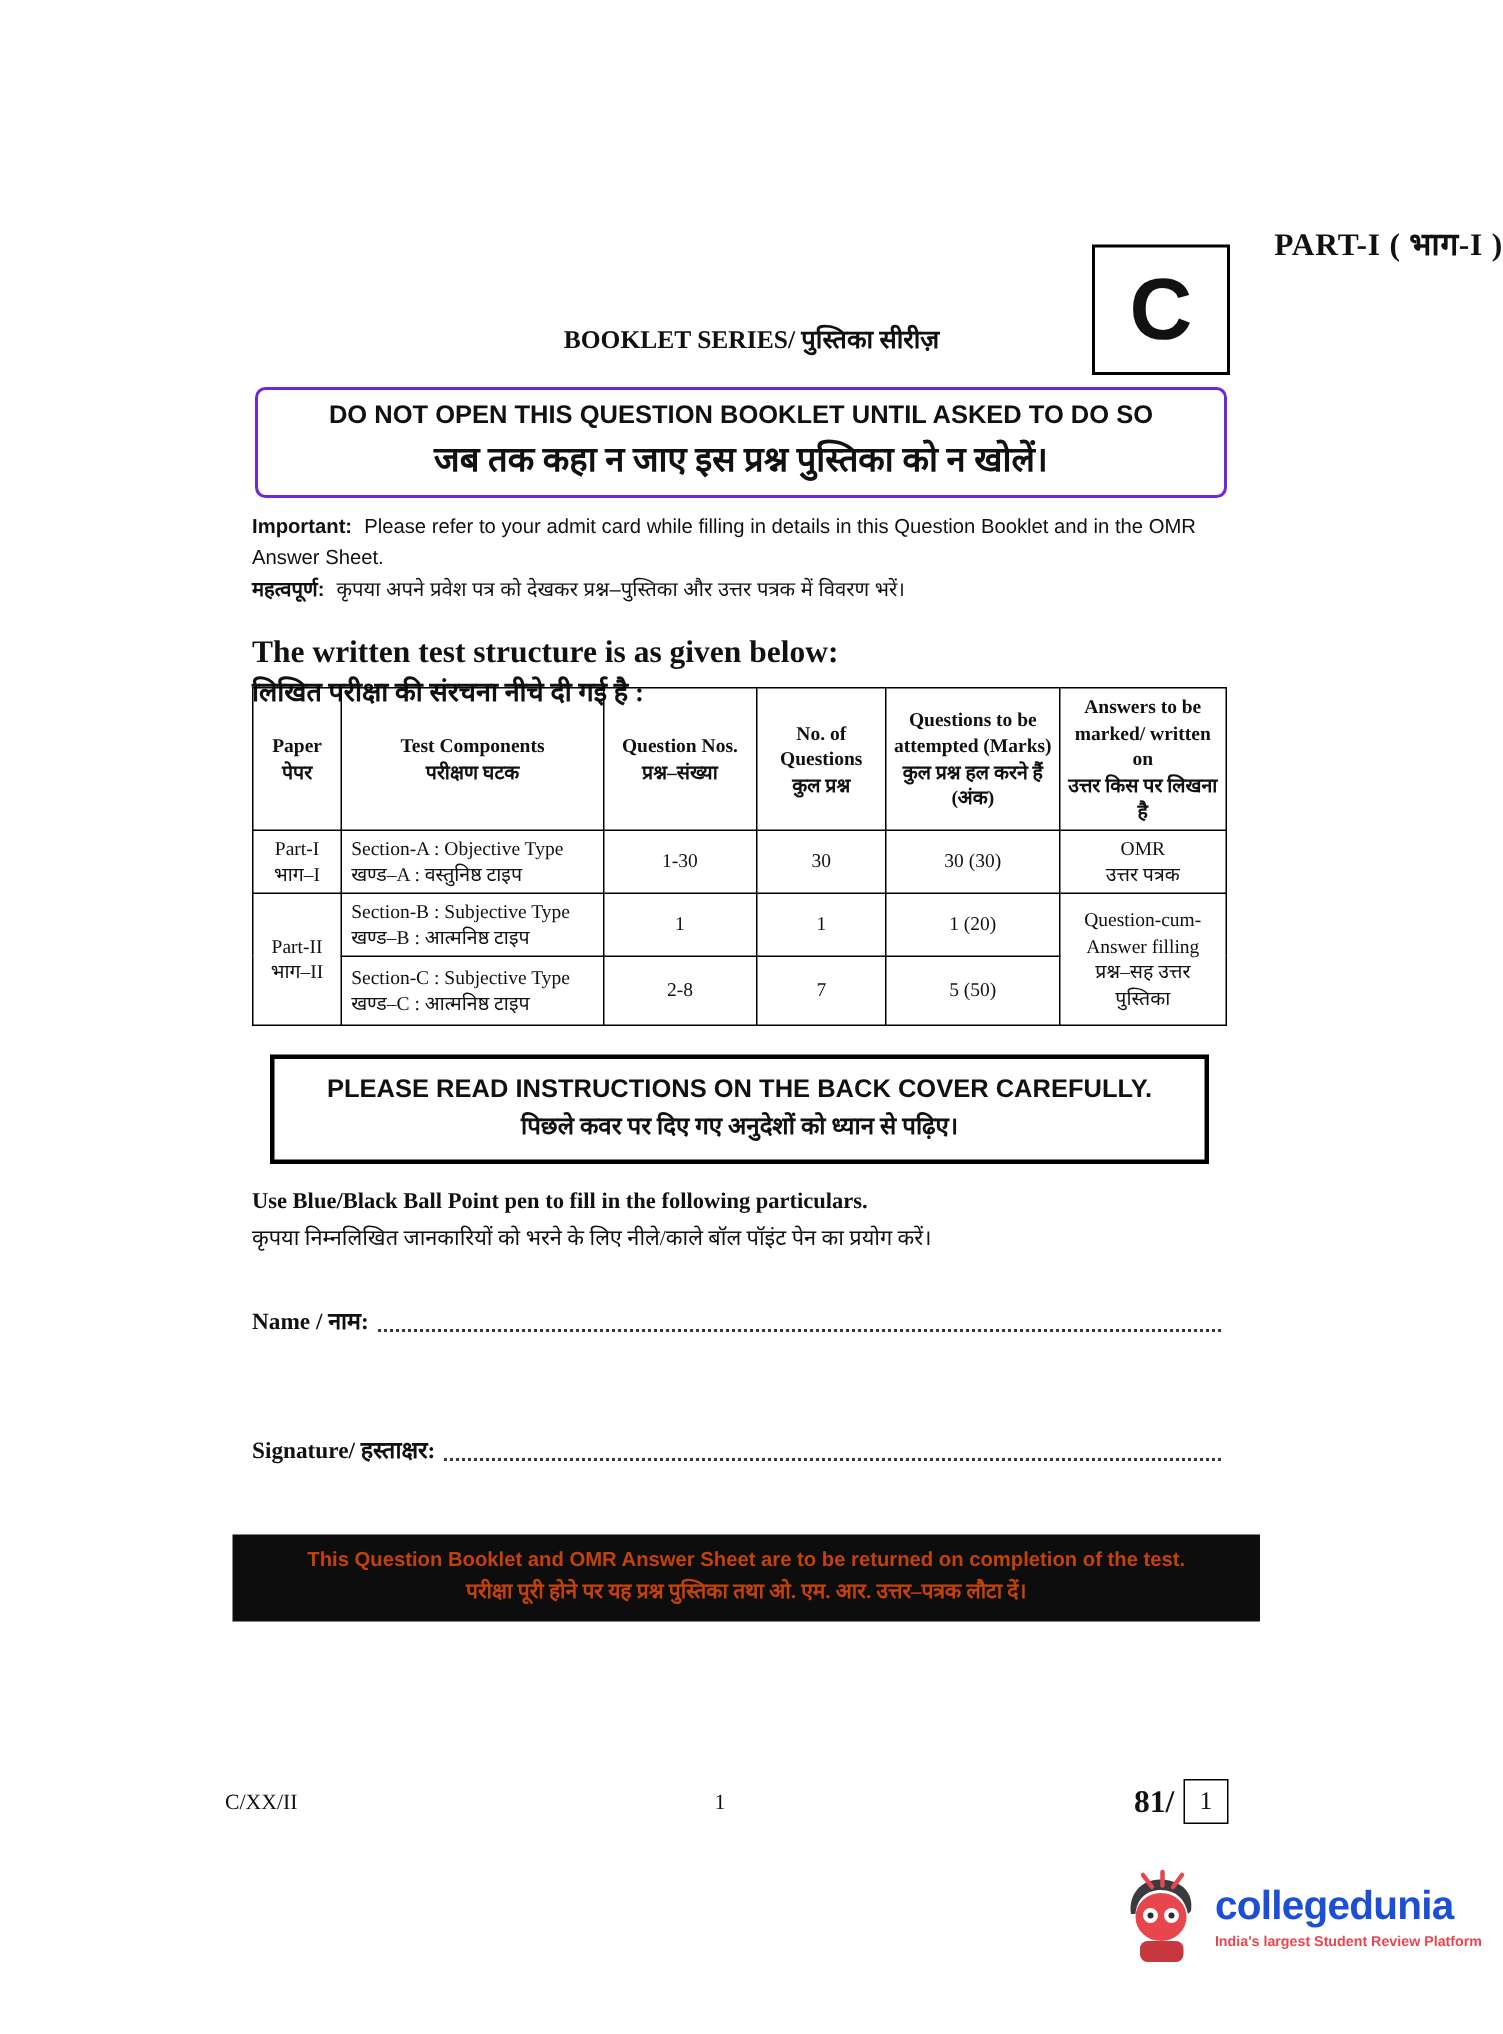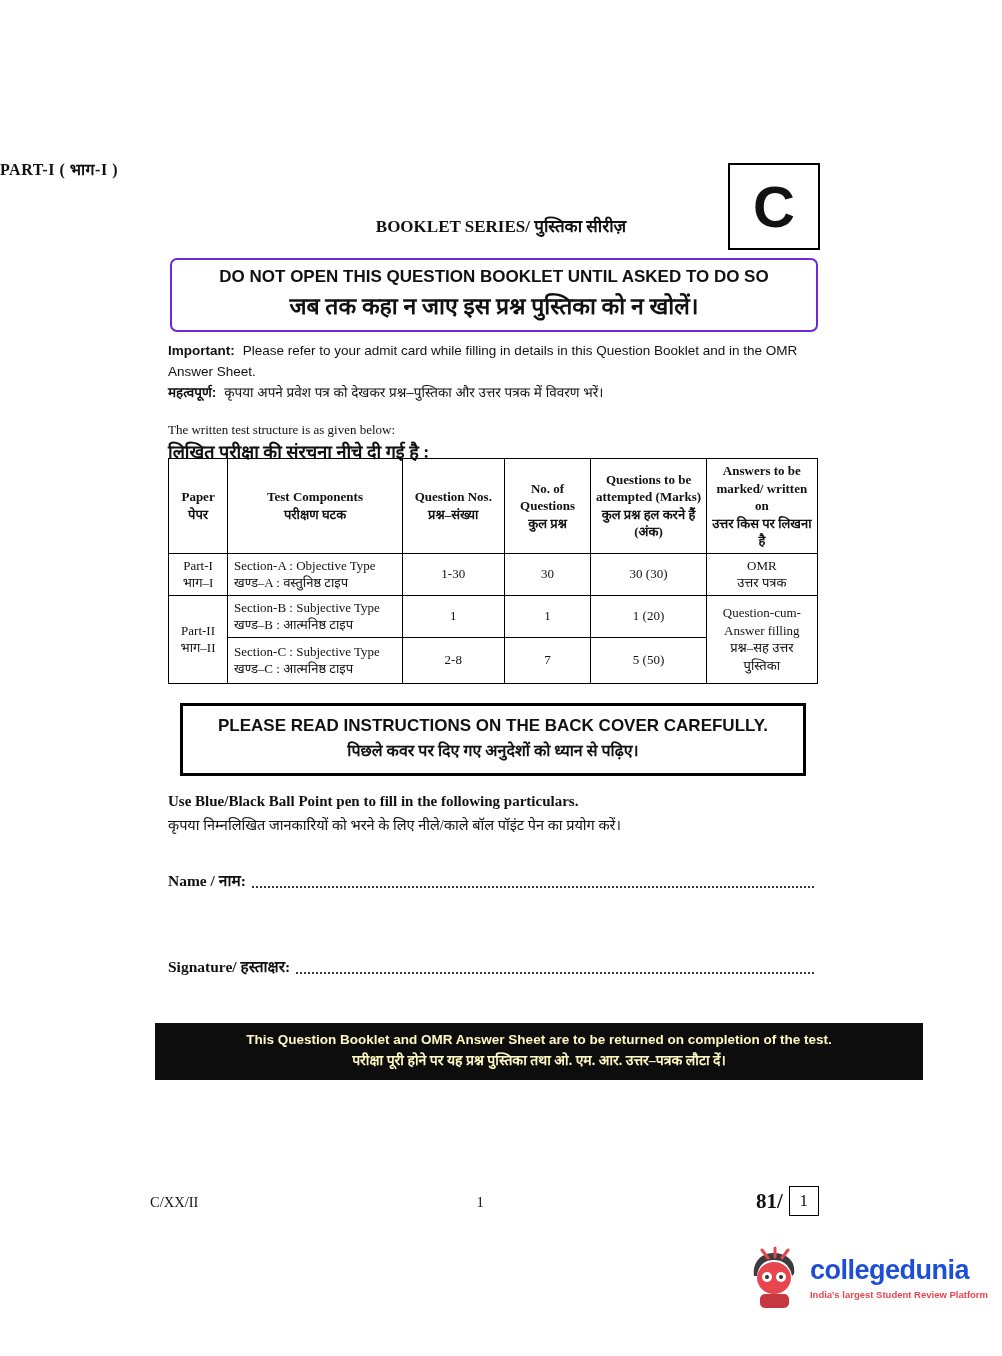--- a/index.html
+++ b/index.html
@@ -13,22 +13,22 @@
     width: 1002px;
     height: 1356px;
     margin: 0 auto;
     background: #fff;
     overflow: hidden;
   }
   .sans { font-family: "Liberation Sans", "DejaVu Sans", sans-serif; }
 
   
   .part-title {
-    position: absolute; top: 158px; left: 0; width: 100%;
-    text-align: left; font-weight: bold; font-size: 16px; letter-spacing: .5px;
+    position: absolute; top: 148px; left: 0; width: 100%;
+    text-align: right; font-weight: bold; font-size: 21px; letter-spacing: .5px;
   }
   .booklet-series {
     position: absolute; top: 214px; left: 0; width: 100%;
     text-align: center; font-weight: bold; font-size: 17px;
   }
   .series-box {
     position: absolute; top: 163px; left: 728px; width: 92px; height: 87px;
     border: 2px solid #000; display: flex; align-items: center; justify-content: center;
   }
   .series-box span {
@@ -48,21 +48,21 @@
   
   .important {
     position: absolute; top: 341px; left: 168px; width: 672px;
     font-size: 13.5px; line-height: 1.55;
     font-family: "Liberation Sans", "DejaVu Sans", sans-serif;
   }
   .important b { margin-right: 8px; }
 
   
   .structure-intro { position: absolute; top: 422px; left: 168px; }
-  .structure-intro .en { font-weight: normal; font-size: 13px; }
+  .structure-intro .en { font-weight: bold; font-size: 21px; }
   .structure-intro .hi { font-weight: bold; font-size: 18px; margin-top: 1px; }
 
   
   table.test-structure {
     position: absolute; top: 458px; left: 168px; width: 650px;
     border-collapse: collapse; font-size: 13px;
   }
   table.test-structure th, table.test-structure td {
     border: 1.2px solid #000; padding: 3px 4px; vertical-align: middle;
   }
@@ -104,22 +104,22 @@
   .roll-row .label { font-weight: bold; font-size: 15.5px; }
   .roll-grid {
     margin-left: 60px; display: flex; width: 460px; height: 46px;
     border: 1.6px solid #000;
   }
   .roll-cell { flex: 1; border-right: 1.4px solid #000; }
   .roll-cell:last-child { border-right: none; }
 
   
   .return-banner {
-    position: absolute; top: 1023px; left: 155px; width: 768px;
-    background: #0d0d0d; color: #fef9c3; text-align: center; padding: 9px 10px 11px;
+    position: absolute; top: 1023px; left: 155px; width: 685px;
+    background: #0d0d0d; color: #c2410c; text-align: center; padding: 9px 10px 11px;
   }
   .return-banner .en { font-family: "Liberation Sans", "DejaVu Sans", sans-serif; font-weight: bold; font-size: 13.5px; }
   .return-banner .hi { font-weight: bold; font-size: 14px; margin-top: 3px; }
 
   
   .footer-left  { position: absolute; top: 1194px; left: 150px; font-size: 14.5px; }
   .footer-page  { position: absolute; top: 1194px; left: 0; width: 960px; text-align: center; font-size: 14.5px; }
   .footer-right { position: absolute; top: 1186px; left: 756px; display: flex; align-items: center; }
   .footer-right .code { font-weight: bold; font-size: 21px; }
   .footer-right .numbox {

